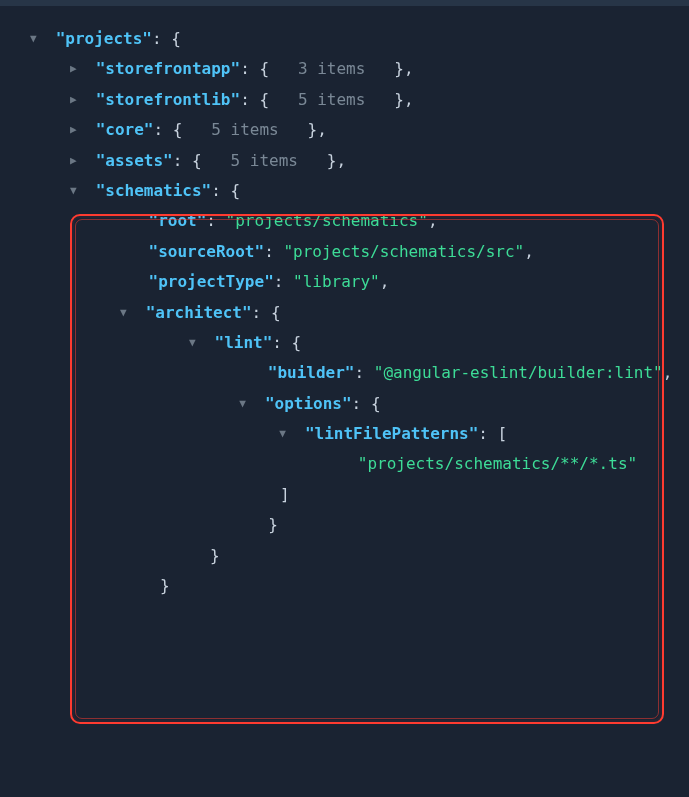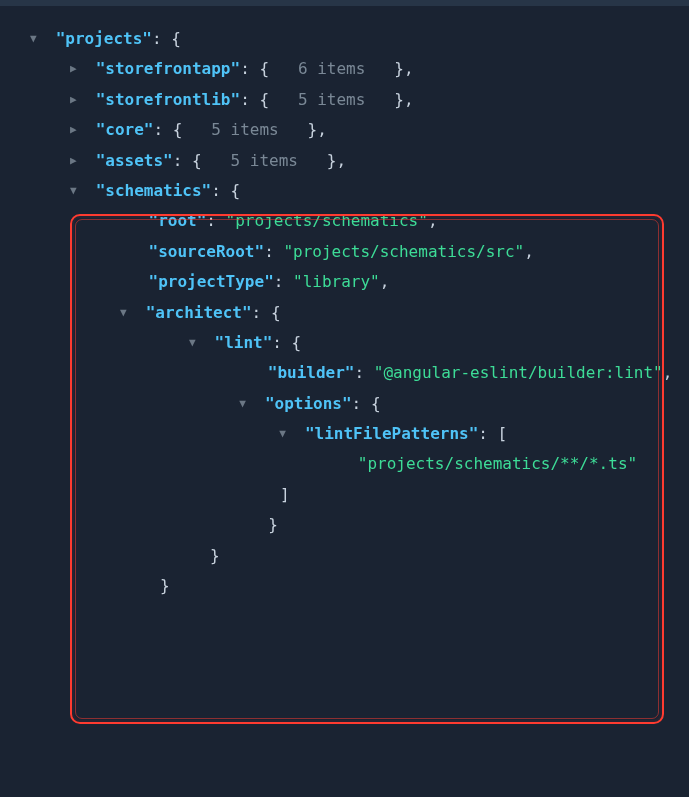--- a/index.html
+++ b/index.html
@@ -91,21 +91,21 @@
 <div class="viewer">
 
   <div class="row indent-1">
     <span class="toggle open"></span>
     <span class="key">"projects"</span><span class="punct">: {</span>
   </div>
 
   <div class="row indent-2">
     <span class="toggle closed"></span>
     <span class="key">"storefrontapp"</span><span class="punct">: {</span>
-    &nbsp;&nbsp;<span class="muted">6 items</span>
+    &nbsp;&nbsp;<span class="muted">3 items</span>
     &nbsp;&nbsp;<span class="punct">},</span>
   </div>
 
   <div class="row indent-2">
     <span class="toggle closed"></span>
     <span class="key">"storefrontlib"</span><span class="punct">: {</span>
     &nbsp;&nbsp;<span class="muted">5 items</span>
     &nbsp;&nbsp;<span class="punct">},</span>
   </div>
 

